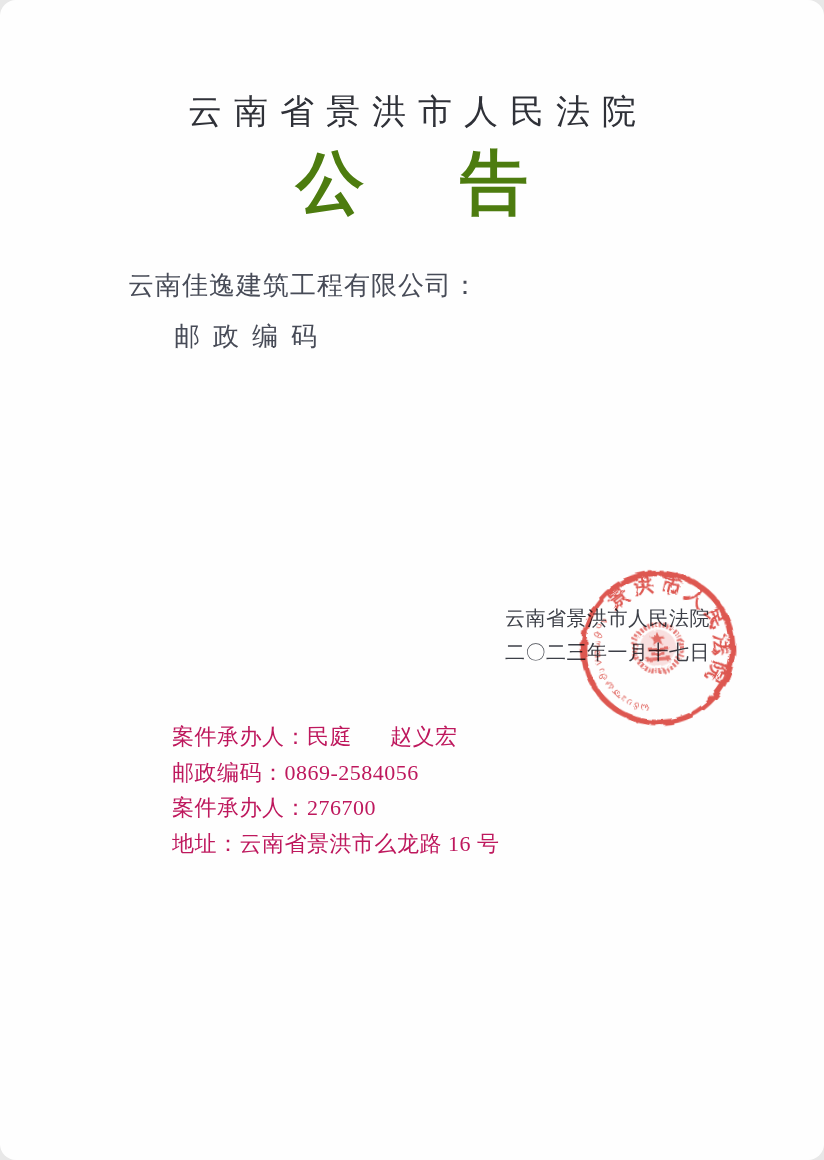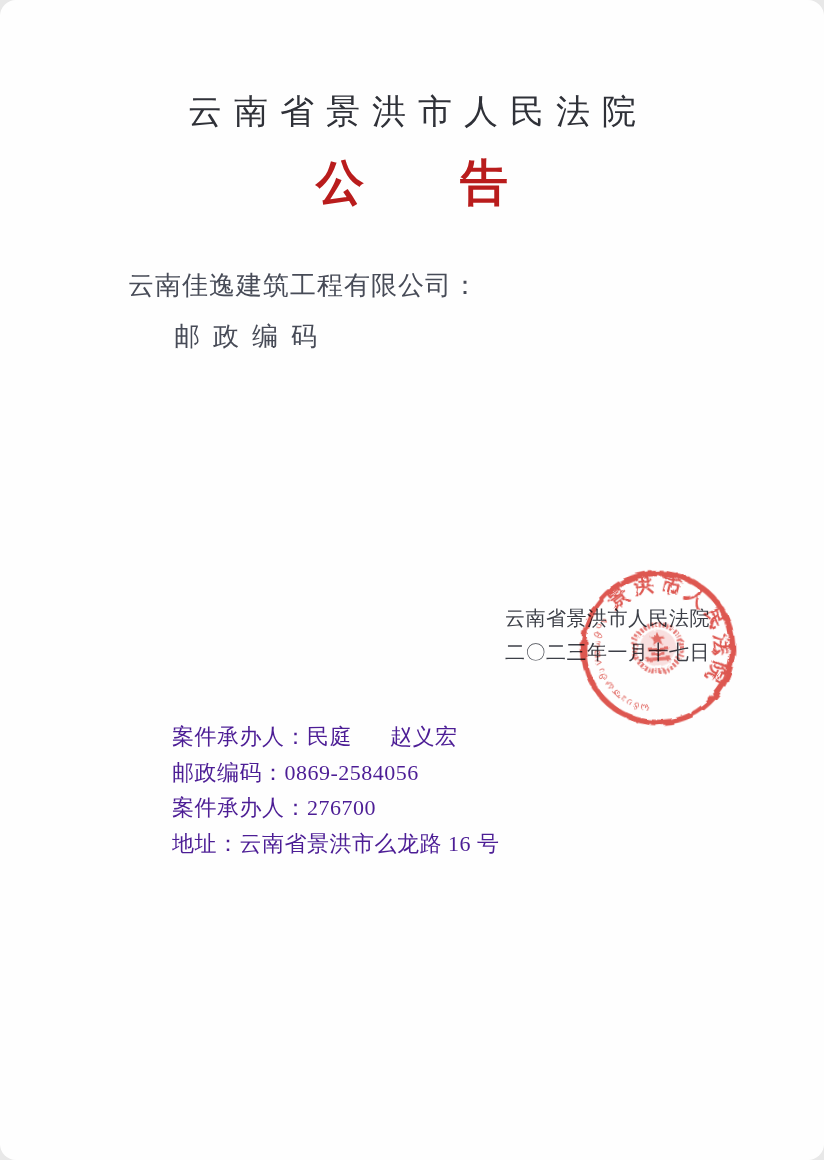--- a/index.html
+++ b/index.html
@@ -17,22 +17,22 @@
     position:absolute;top:92px;left:0;width:100%;
     text-align:center;
     font-size:34px;line-height:40px;
     letter-spacing:12px;padding-left:12px;box-sizing:border-box;
     color:#2f3138;font-weight:500;
     margin:0;
   }
   .doc-title{
     position:absolute;top:146px;left:0;width:100%;
     text-align:center;
-    font-size:48px;line-height:74px;
-    font-weight:700;color:#b91c1c;
+    font-size:68px;line-height:74px;
+    font-weight:700;color:#4d7c0f;
   }
   .doc-title .t2{margin-left:96px;}
   
   .body-block{
     position:absolute;left:120px;top:256px;width:586px;
     font-size:26px;line-height:43px;
     color:#474b57;
     letter-spacing:1px;
   }
   .body-block p{margin:8px;}
@@ -57,21 +57,21 @@
   .seal{
     position:absolute;left:561px;top:551px;
     width:194px;height:194px;
     mix-blend-mode:multiply;
     transform:rotate(-4deg);
   }
   
   .contact{
     position:absolute;left:172px;top:719px;
     font-size:22px;line-height:35.5px;
-    color:#4c1d95;
+    color:#be185d;
     letter-spacing:0.5px;
   }
   .contact .row{white-space:nowrap;}
   .contact .gap{display:inline-block;width:38px;}
 </style>
 </head>
 <body>
 
 <div class="page">
 

